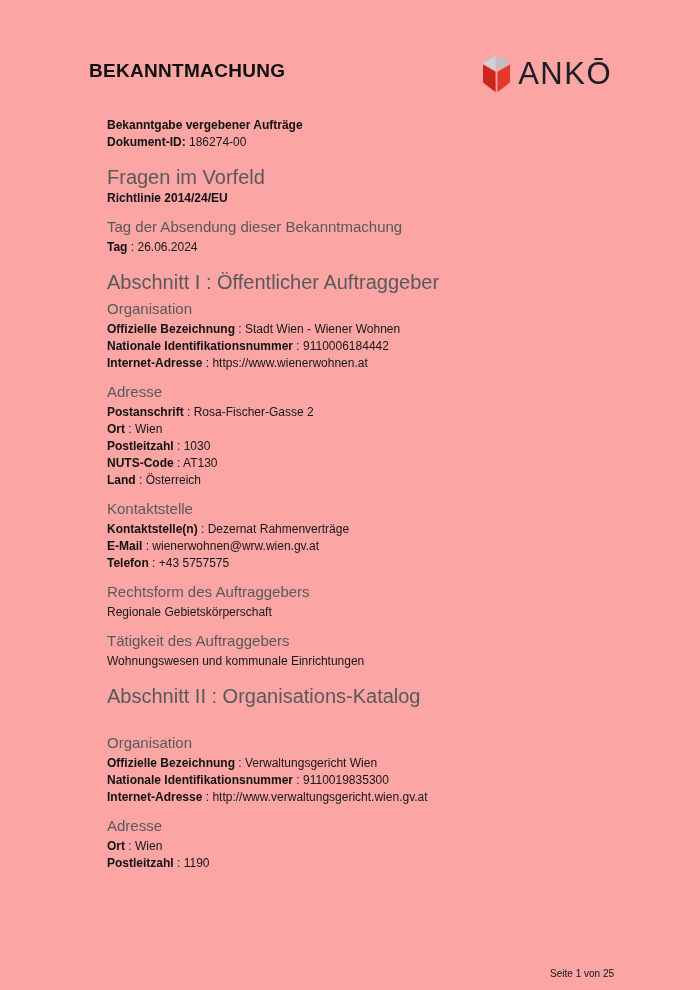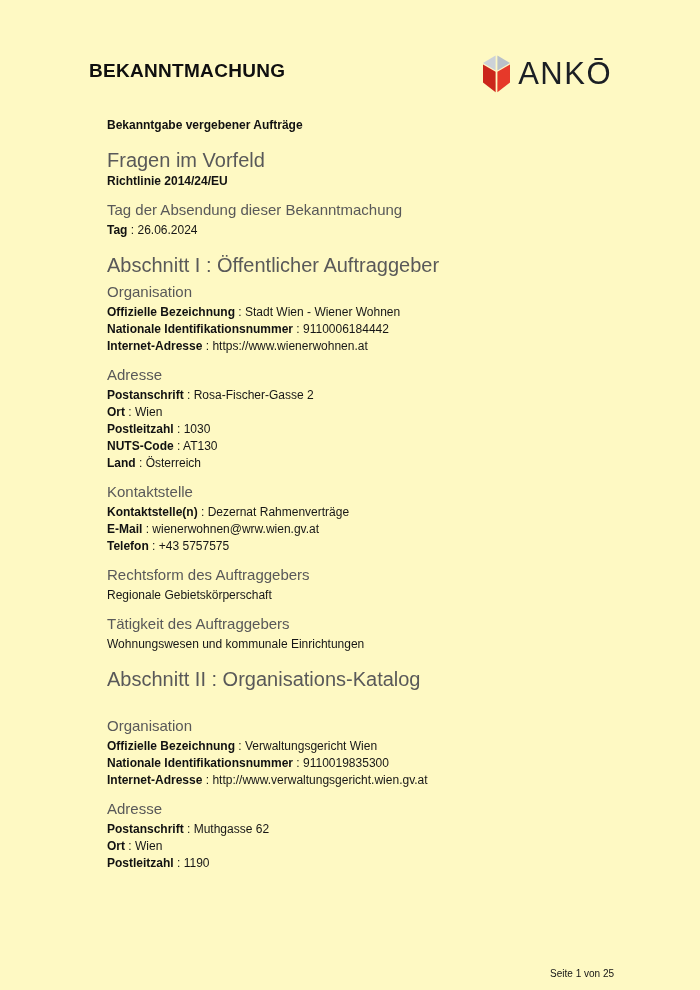--- a/index.html
+++ b/index.html
@@ -4,21 +4,21 @@
 <style>
   html, body { margin: 0; padding: 0; }
   body {
     width: 700px; height: 990px;
     background: #ffffff;
     font-family: "Liberation Sans", sans-serif;
     color: #141414;
     position: relative;
     overflow: hidden;
   }
-  .page { position: absolute; inset: 0; background: #fef9c3; text-decoration: underline; }
+  .page { position: absolute; inset: 0; background: #fca5a5; text-decoration: underline; }
 
   
   .title {
     position: absolute; left: 89px; top: 60px;
     font-size: 19px; font-weight: 700; letter-spacing: 0.3px;
     color: #0f0f0f; white-space: nowrap;
   }
   .logo {
     position: absolute; top: 54px; right: 88px;
     display: flex; align-items: center; gap: 6px;
@@ -63,20 +63,21 @@
       <polygon points="16.4,1.6 29,9.0 16.4,16.4" fill="#b9c1c9"></polygon>
       <polygon points="2,10.4 14.6,17.7 14.6,38.2 2,28.6" fill="#cb261b"></polygon>
       <polygon points="16.4,17.7 29,10.4 29,28.6 16.4,38.2" fill="#e6392a"></polygon>
     </svg>
     <div class="logo-text">ANKŌ</div>
   </div>
 
   <div class="content">
 
     <p class="meta-line"><span class="b">Bekanntgabe vergebener Aufträge</span></p>
+    <p class="meta-line"><span class="b">Dokument-ID:</span><span> 186274-00</span></p>
 
     <h1 class="h1">Fragen im Vorfeld</h1>
     <p class="line"><span class="b">Richtlinie 2014/24/EU</span><span></span></p>
 
     <h2 class="h2">Tag der Absendung dieser Bekanntmachung</h2>
     <p class="line"><span class="b">Tag</span><span> : 26.06.2024</span></p>
 
     <h1 class="h1">Abschnitt I : Öffentlicher Auftraggeber</h1>
 
     <h2 class="h2 tight">Organisation</h2>
@@ -103,21 +104,20 @@
     <p class="line"><span class="b"></span><span>Wohnungswesen und kommunale Einrichtungen</span></p>
 
     <h1 class="h1">Abschnitt II : Organisations-Katalog</h1>
 
     <h2 class="h2 extra">Organisation</h2>
     <p class="line"><span class="b">Offizielle Bezeichnung</span><span> : Verwaltungsgericht Wien</span></p>
     <p class="line"><span class="b">Nationale Identifikationsnummer</span><span> : 9110019835300</span></p>
     <p class="line"><span class="b">Internet-Adresse</span><span> : http://www.verwaltungsgericht.wien.gv.at</span></p>
 
     <h2 class="h2">Adresse</h2>
-    <p class="line"><span class="b">Postanschrift</span><span> : Muthgasse 62</span></p>
     <p class="line"><span class="b">Ort</span><span> : Wien</span></p>
     <p class="line"><span class="b">Postleitzahl</span><span> : 1190</span></p>
 
   </div>
 
   <div class="footer">Seite 1 von 25</div>
 
 </div>
 
 </body></html>

